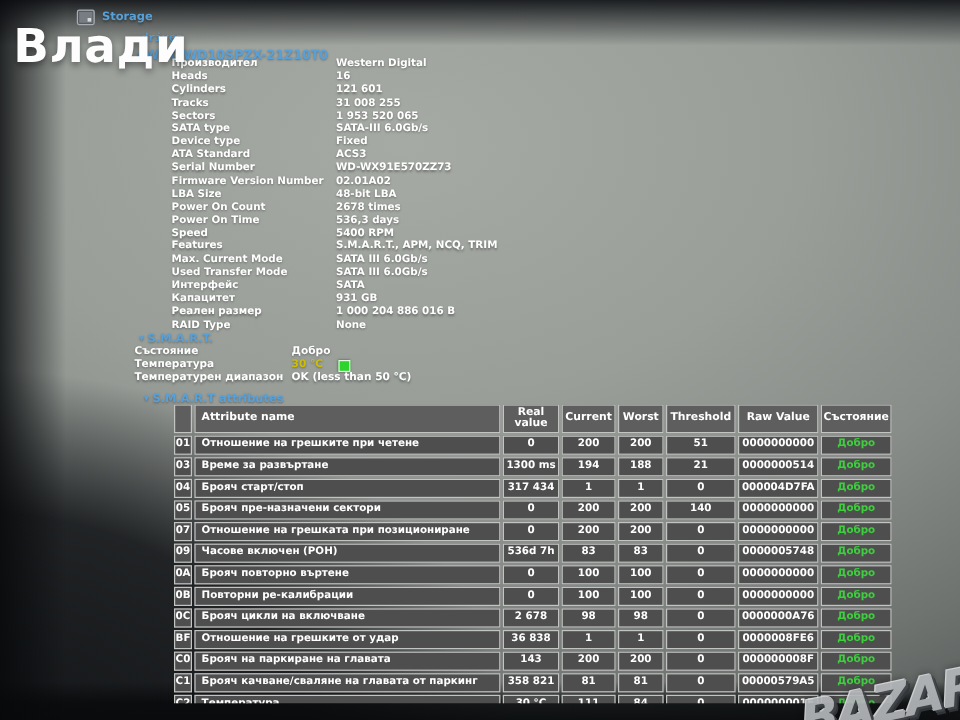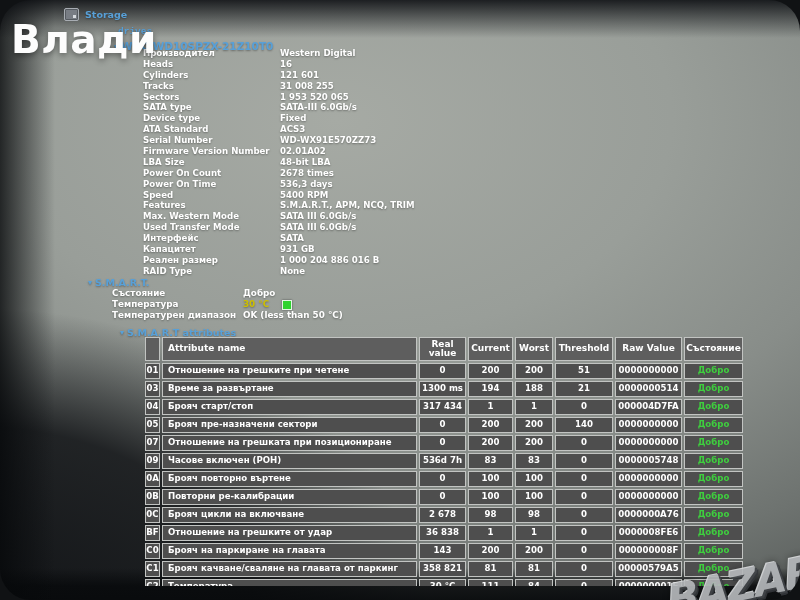--- a/index.html
+++ b/index.html
@@ -7,40 +7,39 @@
     position:relative;width:800px;height:600px;overflow:hidden;
     font-family:"DejaVu Sans","Liberation Sans",sans-serif;
     color:#fff;
     background-color:#2b2e31;
     background-image:
       linear-gradient(to bottom, rgba(6,8,12,.85) 0px, rgba(6,8,12,0) 38px),
       linear-gradient(to right, rgba(6,8,10,.80) 0px, rgba(6,8,10,0) 55px),
       linear-gradient(to top, rgba(8,10,12,.95) 0px, rgba(8,10,12,.88) 14px, rgba(8,10,12,0) 32px),
       radial-gradient(640px 440px at -4% 104%, rgba(15,17,20,.95) 0%, rgba(15,17,20,.85) 45%, rgba(15,17,20,0) 72%),
       radial-gradient(1200px 780px at 42% 20%, #a6aaa4 0%, #999e99 28%, #888d89 46%, #6e7370 62%, #4b4f4e 80%, #33363a 100%);
-    border-radius: 31px;
   }
   .abs{position:absolute;}
   .txt{white-space:nowrap;text-shadow:0 1px 2px rgba(0,0,0,.35);}
   .blue{color:#58a0d8;font-weight:bold;}
   .arrow{font-size:8px;vertical-align:1px;margin-right:3px;}
 
   
   .storage-row{left:64px;top:8px;font-size:9.5px;display:flex;align-items:center;gap:6px;}
   .drive-ico{width:13px;height:11px;background:#787d84;border:1px solid #a8adb3;border-radius:2px;
              box-shadow:inset 0 0 0 1px #565b61;position:relative;}
   .drive-ico::after{content:"";position:absolute;right:2px;bottom:2px;width:3px;height:3px;background:#d6dade;}
   .drives-row{left:118px;top:26px;font-size:9.5px;font-family:Liberation Mono, monospace;}
   .drive-name-row{left:78px;top:40px;font-size:10.5px;padding-left:36px;}
 
   
   .props{left:95px;top:48px;font-size:8.6px;font-weight:700;}
   .prop-row{height:10.9px;line-height:10.9px;}
   .prop-label{display:inline-block;width:137px;margin-left:48px;}
-  .smart-hdr{left:88px;top:277px;font-size:9.5px;}
+  .smart-hdr{left:116px;top:277px;font-size:9.5px;}
   .sstat{font-size:8.8px;font-weight:700;}
   .sstat .lab{position:absolute;left:112px;width:130px;}
   .sstat .val{position:absolute;left:243px;}
   .temp-val{color:#cdbf00;}
   .temp-box{position:absolute;left:282px;top:1px;width:8px;height:8px;background:#2ed32e;
             border:1px solid #e4f6e4;box-shadow:0 0 2px rgba(0,0,0,.5);}
   .smart-attr-hdr{left:120px;top:327px;font-size:9.5px;}
 
   
   .tablewrap{left:145px;top:337px;width:600px;height:249px;overflow:hidden;}
@@ -135,21 +134,21 @@
 
       <div class="prop-row txt">
         <span class="prop-label">Speed</span><span>5400 RPM</span>
       </div>
 
       <div class="prop-row txt">
         <span class="prop-label">Features</span><span>S.M.A.R.T., APM, NCQ, TRIM</span>
       </div>
 
       <div class="prop-row txt">
-        <span class="prop-label">Max. Western Mode</span><span>SATA III 6.0Gb/s</span>
+        <span class="prop-label">Max. Current Mode</span><span>SATA III 6.0Gb/s</span>
       </div>
 
       <div class="prop-row txt">
         <span class="prop-label">Used Transfer Mode</span><span>SATA III 6.0Gb/s</span>
       </div>
 
       <div class="prop-row txt">
         <span class="prop-label">Интерфейс</span><span>SATA</span>
       </div>
 

